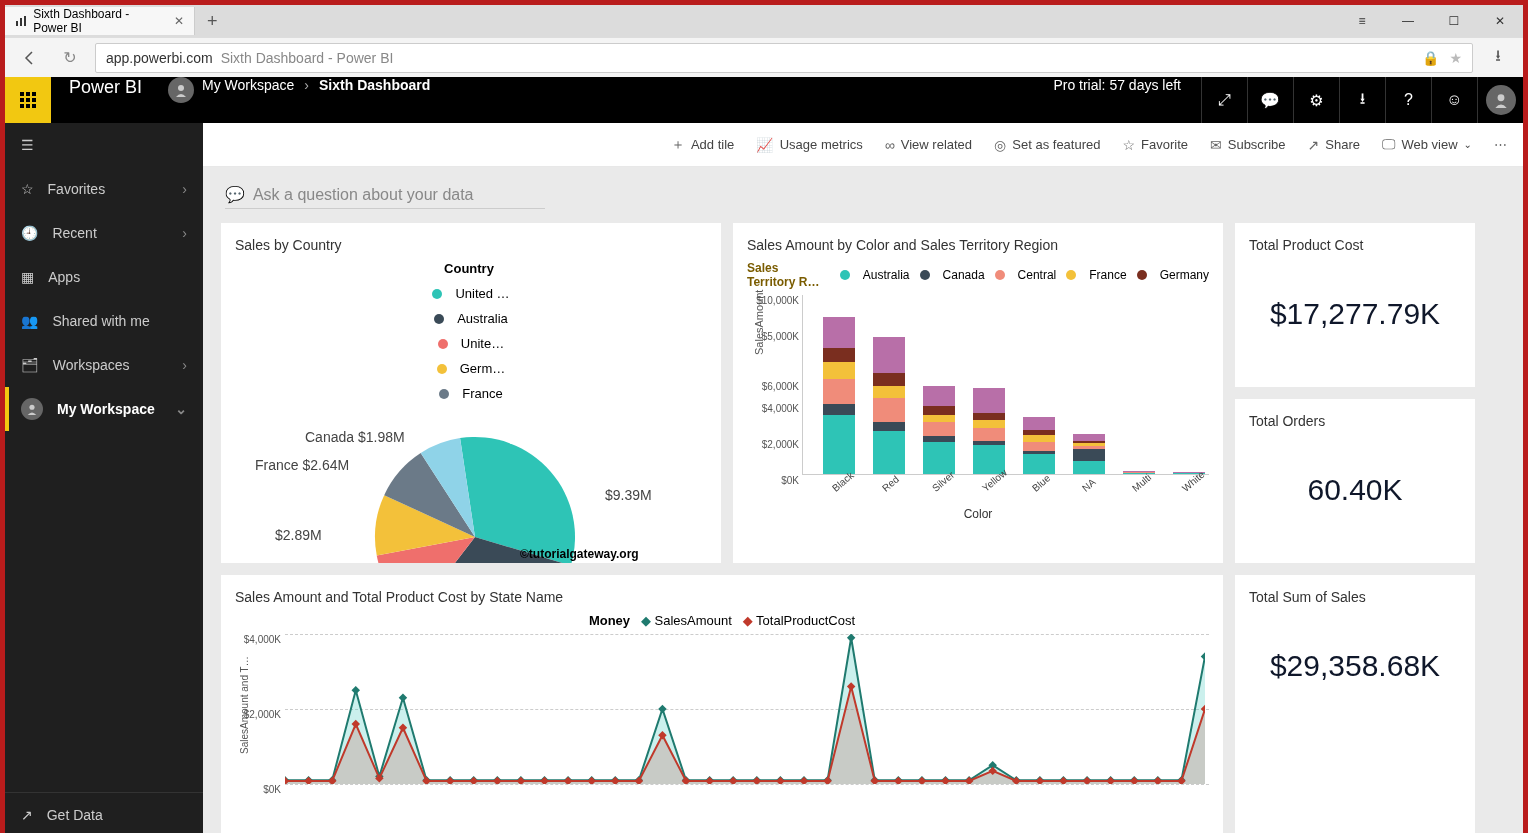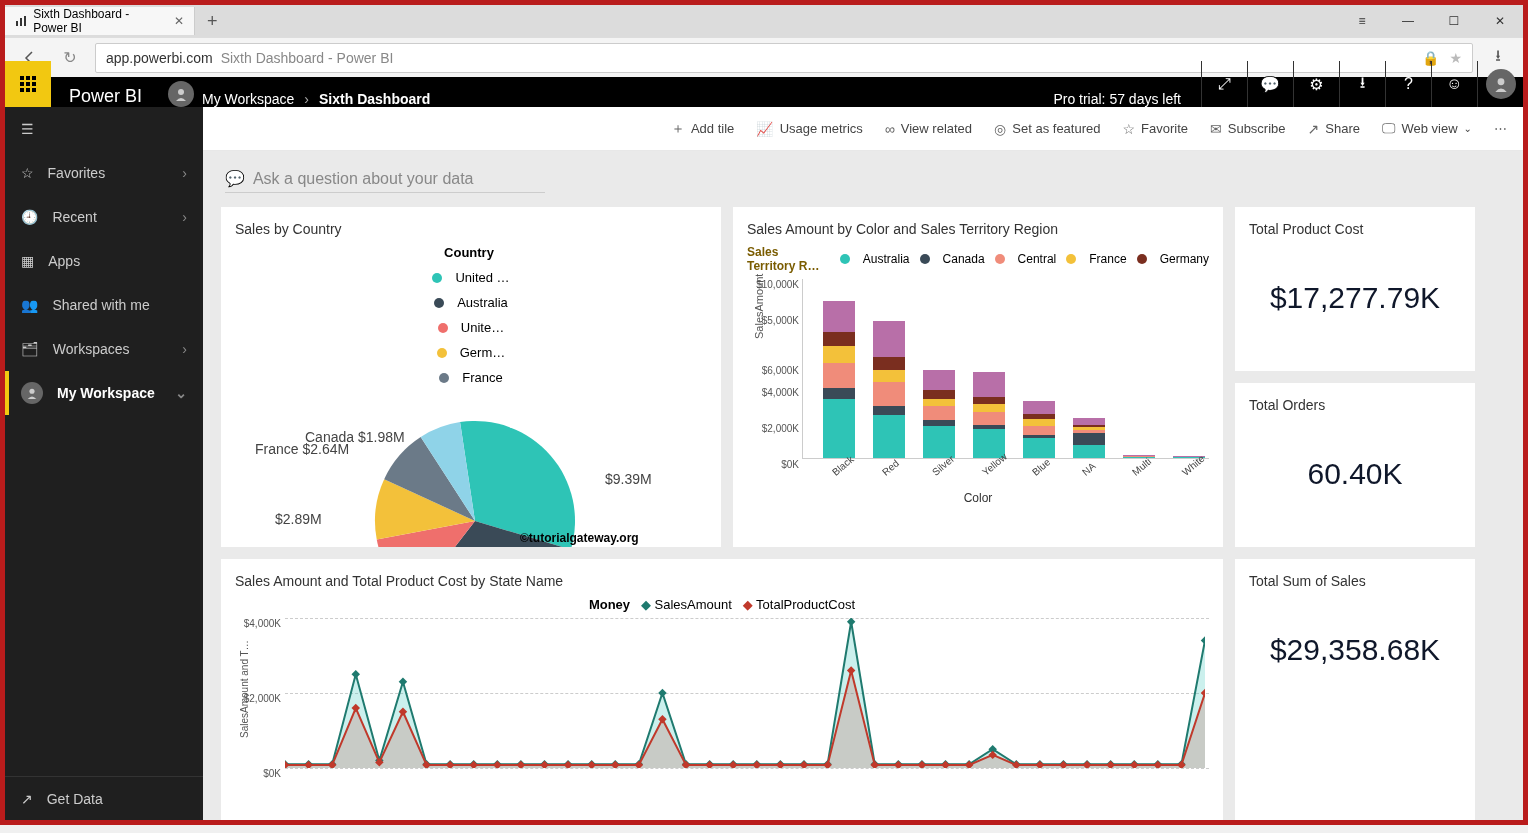--- a/index.html
+++ b/index.html
@@ -15,21 +15,21 @@
 .window-controls { margin-left: auto; display: flex; }
 .window-controls .wc { width: 46px; height: 32px; display:flex; align-items:center; justify-content:center; color:#333; font-size:12px;}
 .addr-bar { height: 40px; display: flex; align-items: center; gap: 10px; padding: 0 10px; background: #f4f4f4; border-top: 1px solid #ddd; }
 .addr-btn { width: 30px; height: 30px; display:flex; align-items:center; justify-content:center; color:#555; border-radius:3px;}
 .url-box { flex: 1; height: 30px; display: flex; align-items: center; border: 1px solid #ccc; border-radius: 2px; background: #fff; padding: 0 10px; font-size: 14px; color: #555; gap: 8px; }
 .url-domain { color: #333; }
 .url-rest { color: #888; }
 .url-right { margin-left: auto; display: flex; gap: 10px; color: #999; }
 
 
-.pbi-top { height: 30px; background: #000; color: #fff; display: flex; align-items: flex-end; }
+.pbi-top { height: 46px; background: #000; color: #fff; display: flex; align-items: flex-start; }
 .waffle { width: 46px; height: 46px; background: #f2c811; display:flex; align-items:center; justify-content:center; }
 .waffle-grid { display:grid; grid-template-columns: repeat(3,4px); grid-template-rows: repeat(3,4px); gap:2px;}
 .waffle-grid span { background:#000; width:4px; height:4px;}
 .brand { padding: 0 18px; font-size: 18px; font-weight: 400; }
 .avatar-sm { width: 26px; height: 26px; border-radius: 50%; background: #666; display:flex; align-items:center; justify-content:center; color:#ccc; font-size:14px; margin: 0 8px; }
 .breadcrumb { font-size: 14px; color: #fff; display:flex; align-items:center; gap:10px; }
 .bc-sep { color: #aaa; }
 .trial { margin-left: auto; padding: 0 20px; font-size: 14px; }
 .pbi-icons { display:flex; }
 .pbi-icons .pi { width: 46px; height: 46px; border-left: 1px solid #333; display:flex; align-items:center; justify-content:center; color:#fff; font-size:16px;}
@@ -302,21 +302,21 @@
                   <path d="M240,130 L178.83504790607265,209.11288539389506 A100,100 0 0 1 141.742030514029,148.58417155791446 Z" fill="#ef6f6c"></path>
                   <path d="M240,130 L141.742030514029,148.58417155791446 A100,100 0 0 1 149.17679256080032,88.1533156575565 Z" fill="#f3c13a"></path>
                   <path d="M240,130 L149.17679256080032,88.1533156575565 A100,100 0 0 1 185.7110341104499,46.01959643676825 Z" fill="#6b7a88"></path>
                   <path d="M240,130 L185.7110341104499,46.01959643676825 A100,100 0 0 1 225.05618675264003,31.122892206395775 Z" fill="#8fd3e8"></path>
                 </svg>
                 <div class="pie-label" style="left: 370px; top: 80px;">$9.39M</div>
                 <div class="pie-label" style="left: 270px; top: 242px;">Australia $9.06M</div>
                 <div class="pie-label" style="left: 60px; top: 194px; text-decoration: underline;">$3.39M</div>
                 <div class="pie-label" style="left: 40px; top: 120px;">$2.89M</div>
                 <div class="pie-label" style="left: 20px; top: 50px;">France $2.64M</div>
-                <div class="pie-label" style="left: 70px; top: 38px;">Canada $1.98M</div>
+                <div class="pie-label" style="left: 70px; top: 22px;">Canada $1.98M</div>
                 <div class="watermark" style="left: 285px; top: 140px;">©tutorialgateway.org</div>
               </div>
           </div>
 
           <div class="tile">
             <div class="tile-title">Sales Amount by Color and Sales Territory Region</div>
             <div class="bar-legend">
               <b>Sales Territory R…</b>
               <span class="lg">
                   <span class="dot" style="background:#2ec4b6"></span>

